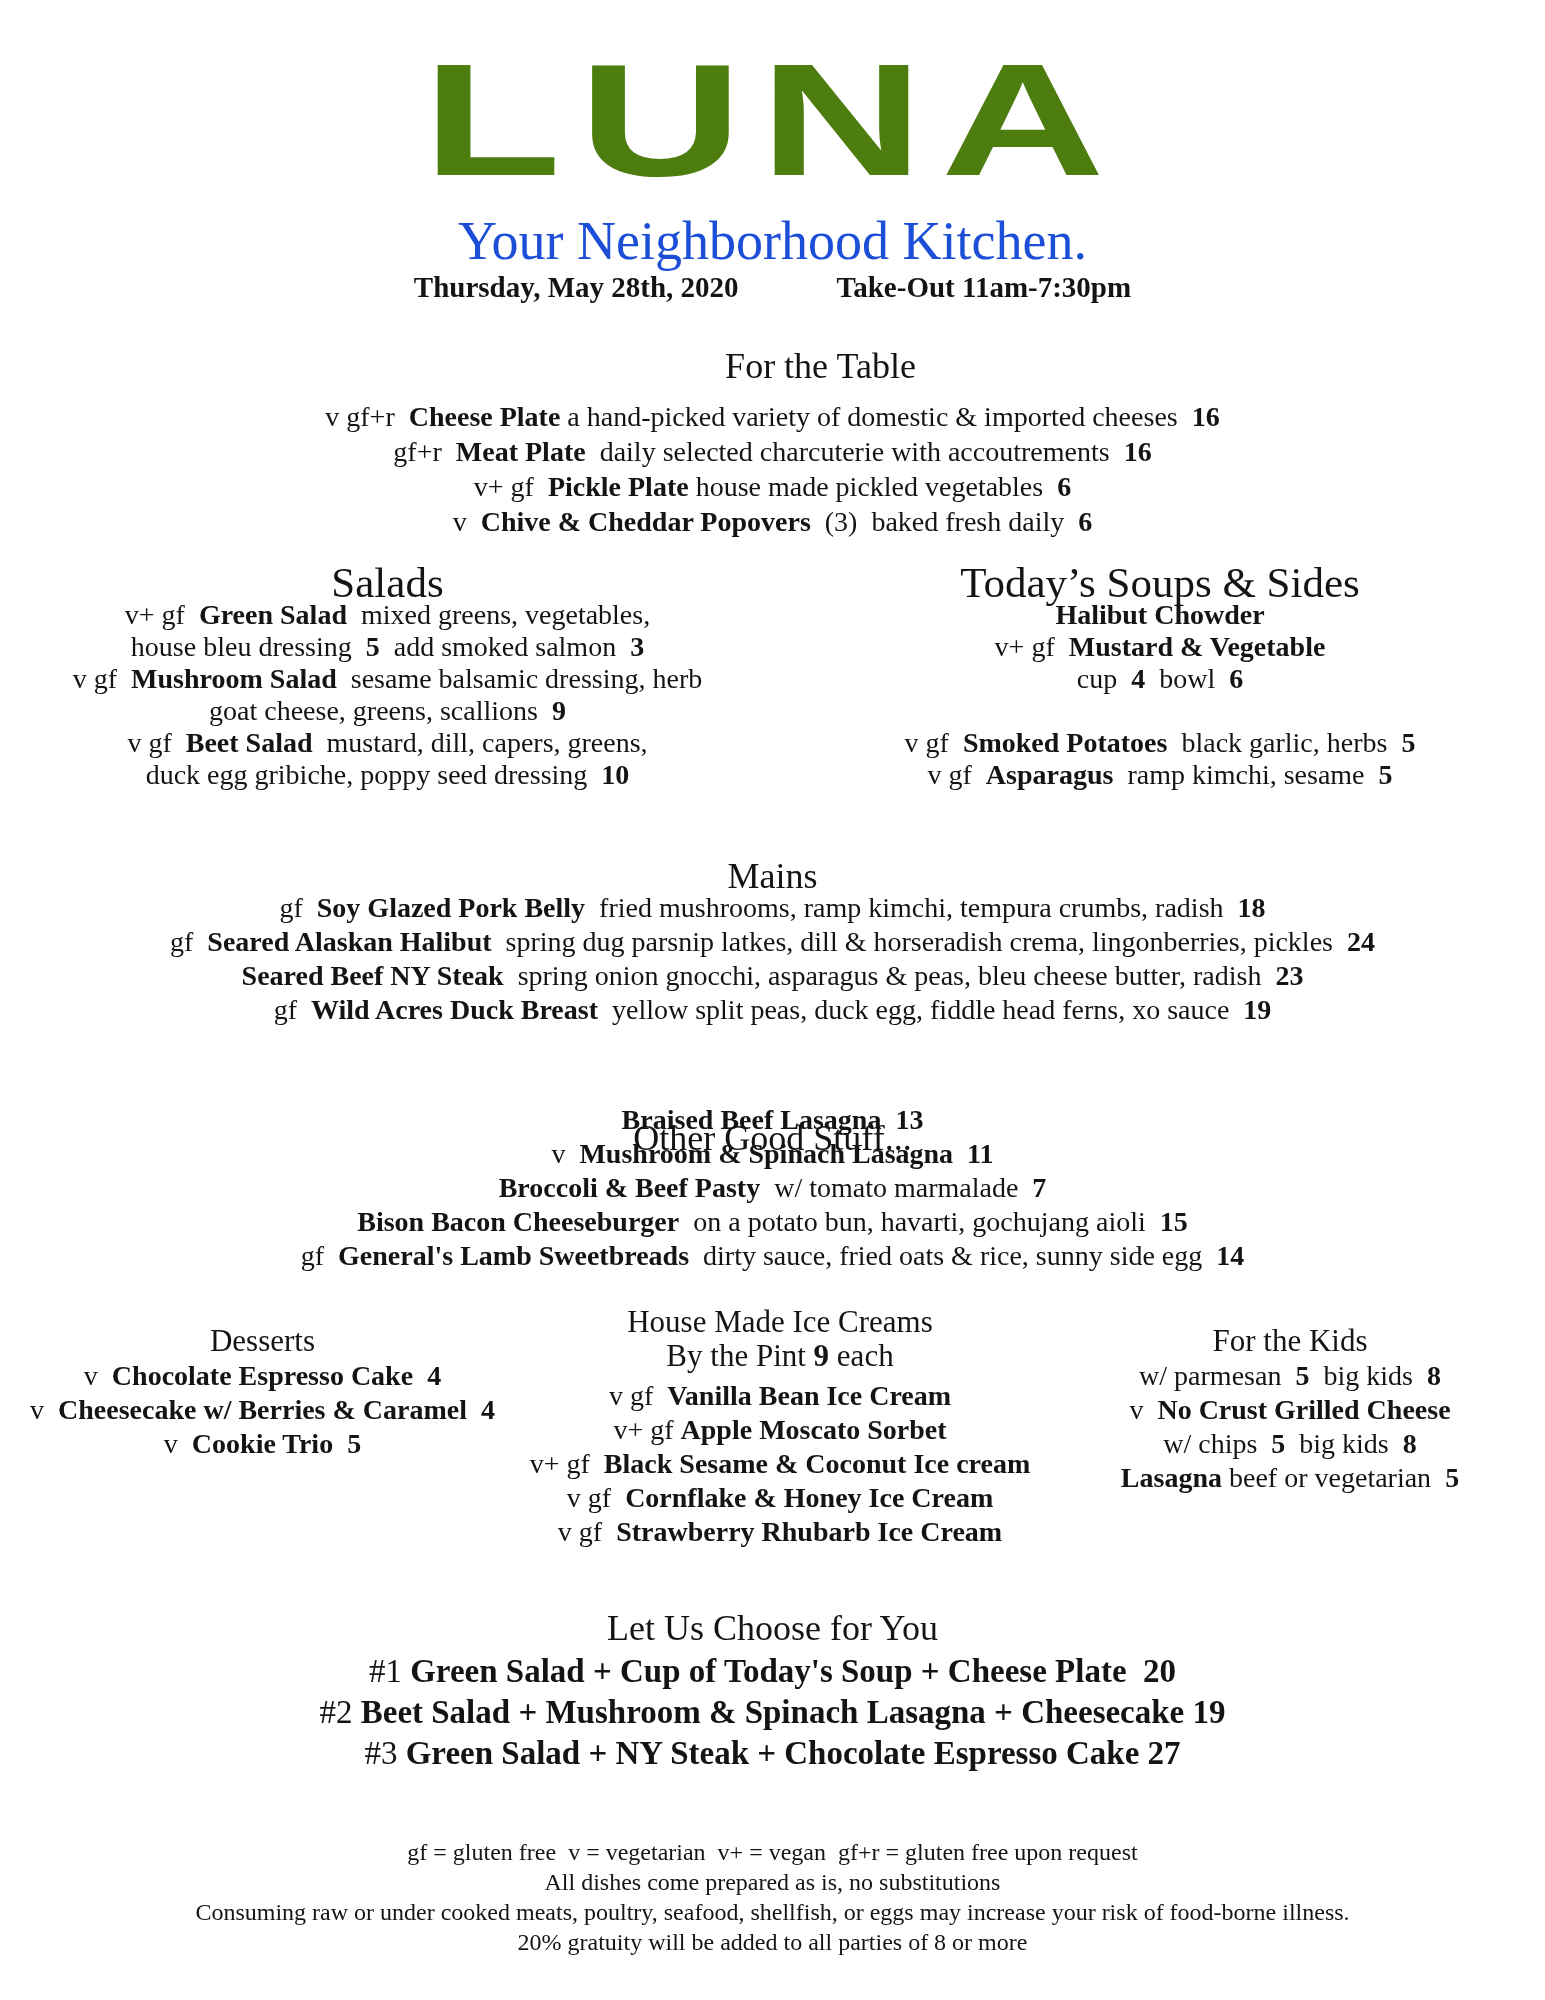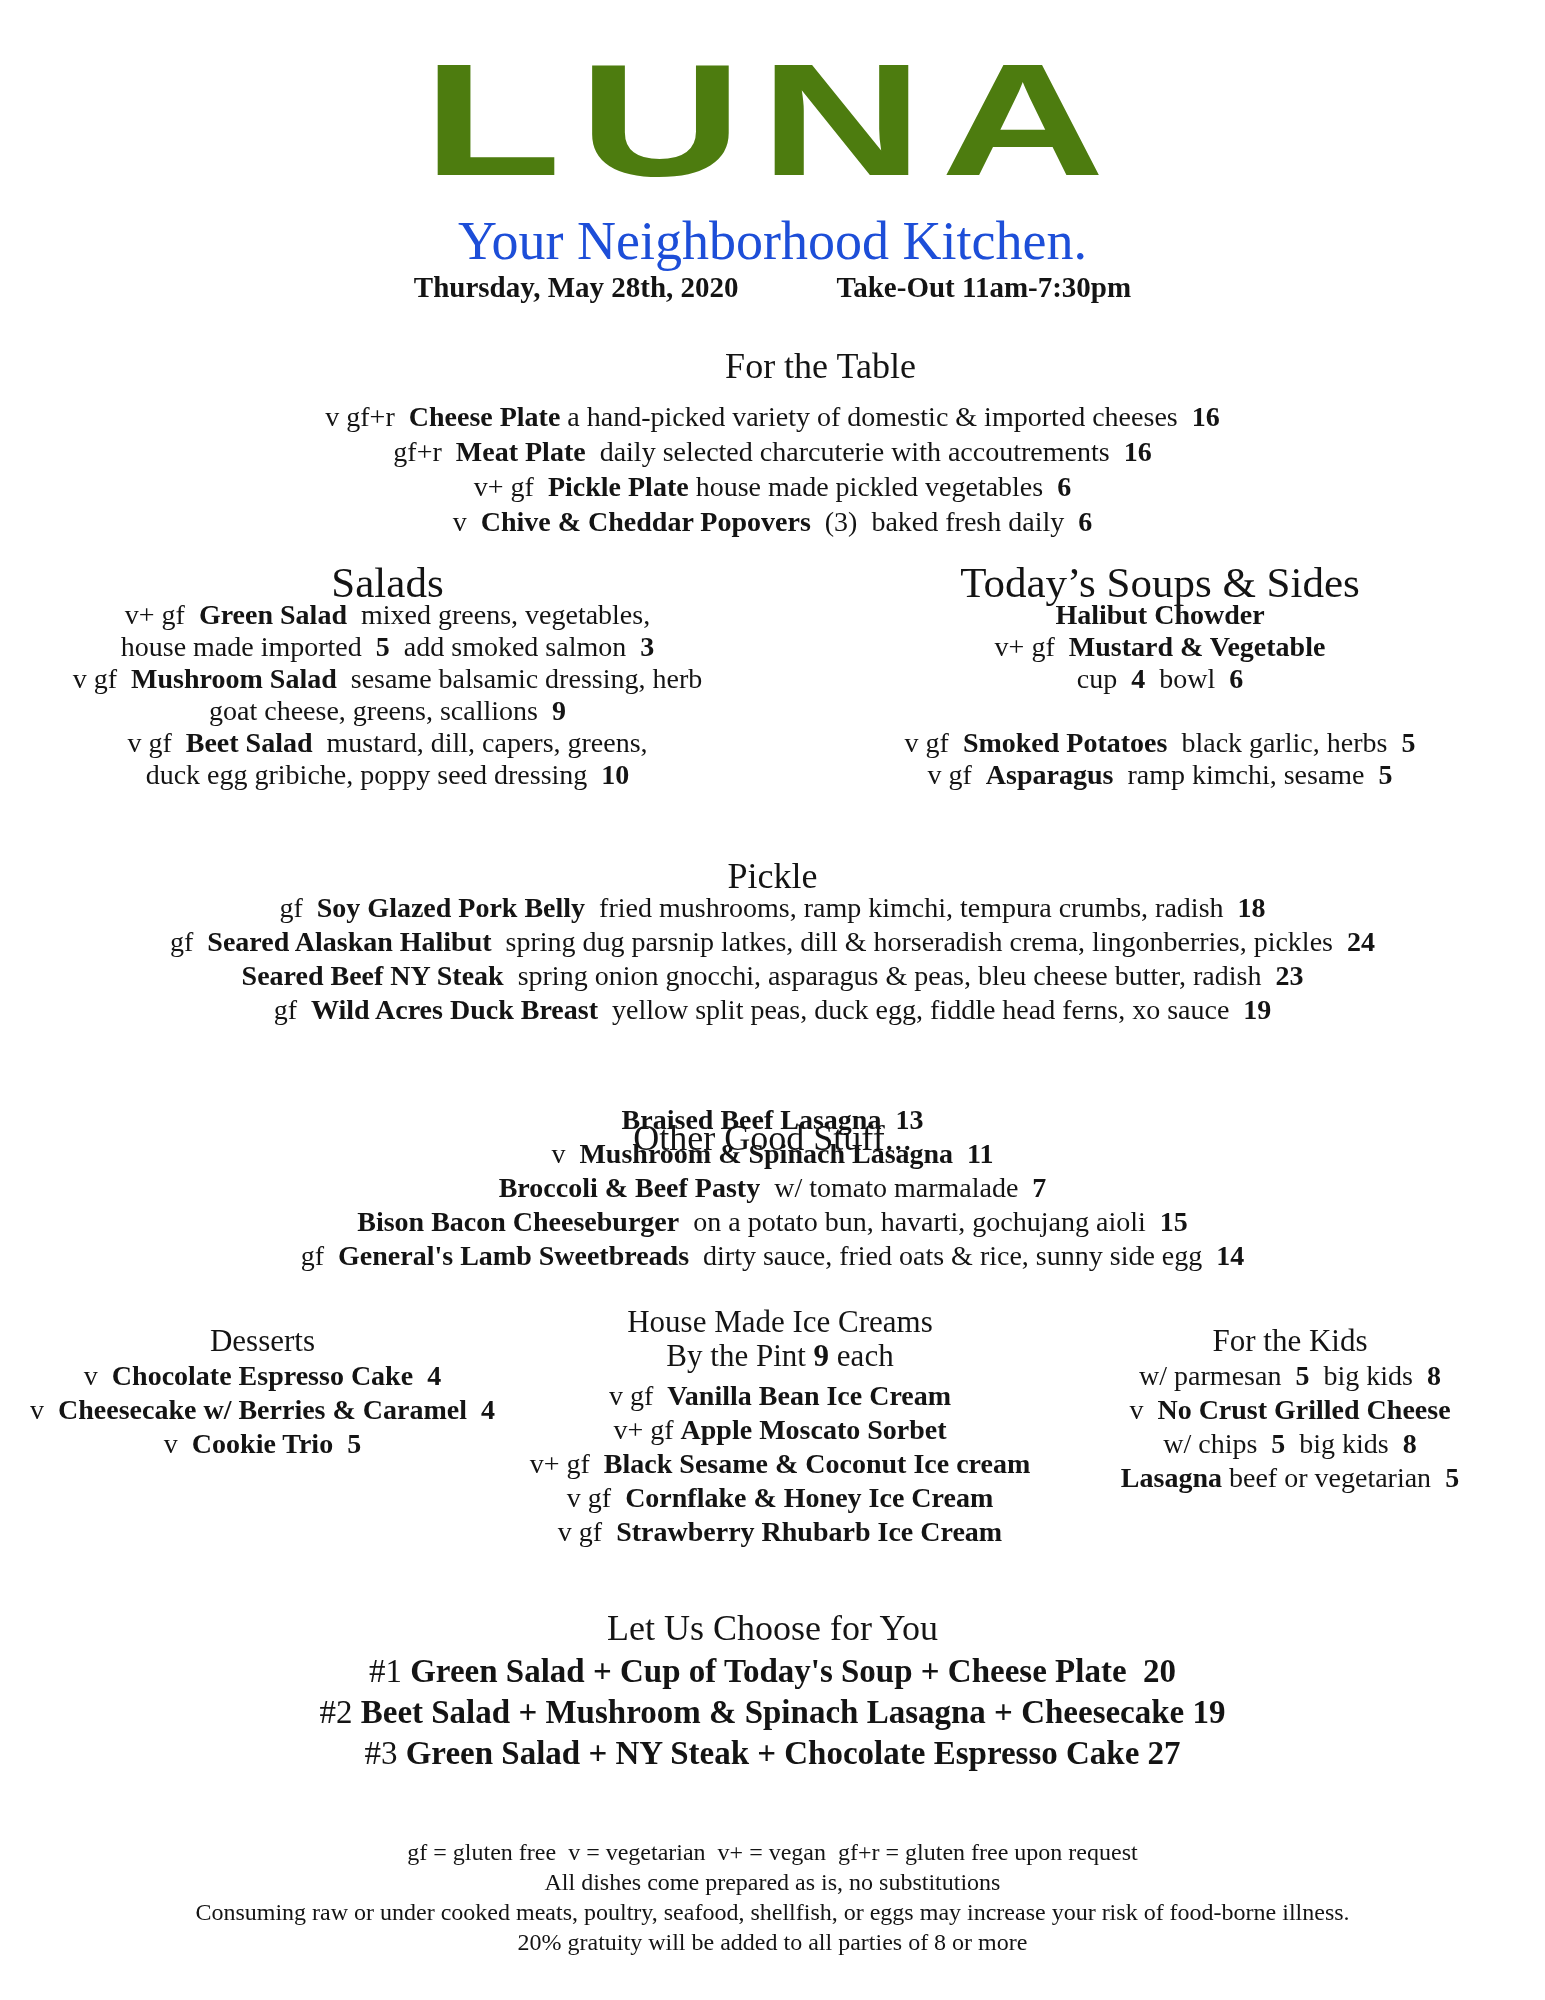--- a/index.html
+++ b/index.html
@@ -65,38 +65,38 @@
 <div id="lines-table" class="abs full center body-lines">
     <div class="menu-line"><span class="seg">v gf+r  </span><span class="seg b">Cheese Plate</span><span class="seg"> a hand-picked variety of domestic &amp; imported cheeses  </span><span class="seg b">16</span></div>
     <div class="menu-line"><span class="seg">gf+r  </span><span class="seg b">Meat Plate</span><span class="seg">  daily selected charcuterie with accoutrements  </span><span class="seg b">16</span></div>
     <div class="menu-line"><span class="seg">v+ gf  </span><span class="seg b">Pickle Plate</span><span class="seg"> house made pickled vegetables  </span><span class="seg b">6</span></div>
     <div class="menu-line"><span class="seg">v  </span><span class="seg b">Chive &amp; Cheddar Popovers</span><span class="seg">  (3)  baked fresh daily  </span><span class="seg b">6</span></div>
   </div>
 
 <div id="h-salads" class="abs center heading2">Salads</div>
 <div id="lines-salads" class="abs center body-lines">
     <div class="menu-line"><span class="seg">v+ gf  </span><span class="seg b">Green Salad</span><span class="seg">  mixed greens, vegetables,</span></div>
-    <div class="menu-line"><span class="seg">house made imported  </span><span class="seg b">5</span><span class="seg">  add smoked salmon  </span><span class="seg b">3</span></div>
+    <div class="menu-line"><span class="seg">house bleu dressing  </span><span class="seg b">5</span><span class="seg">  add smoked salmon  </span><span class="seg b">3</span></div>
     <div class="menu-line"><span class="seg">v gf  </span><span class="seg b">Mushroom Salad</span><span class="seg">  sesame balsamic dressing, herb</span></div>
     <div class="menu-line"><span class="seg">goat cheese, greens, scallions  </span><span class="seg b">9</span></div>
     <div class="menu-line"><span class="seg">v gf  </span><span class="seg b">Beet Salad</span><span class="seg">  mustard, dill, capers, greens,</span></div>
     <div class="menu-line"><span class="seg">duck egg gribiche, poppy seed dressing  </span><span class="seg b">10</span></div>
   </div>
 
 <div id="h-soups" class="abs center heading2">Today’s Soups &amp; Sides</div>
 <div id="lines-soups" class="abs center body-lines">
     <div class="menu-line"><span class="seg b">Halibut Chowder</span></div>
     <div class="menu-line"><span class="seg">v+ gf  </span><span class="seg b">Mustard &amp; Vegetable</span></div>
     <div class="menu-line"><span class="seg">cup  </span><span class="seg b">4</span><span class="seg">  bowl  </span><span class="seg b">6</span></div>
     <div class="menu-line">&nbsp;</div>
     <div class="menu-line"><span class="seg">v gf  </span><span class="seg b">Smoked Potatoes</span><span class="seg">  black garlic, herbs  </span><span class="seg b">5</span></div>
     <div class="menu-line"><span class="seg">v gf  </span><span class="seg b">Asparagus</span><span class="seg">  ramp kimchi, sesame  </span><span class="seg b">5</span></div>
   </div>
 
-<div id="h-mains" class="abs full center heading">Pickle</div>
+<div id="h-mains" class="abs full center heading">Mains</div>
 <div id="lines-mains" class="abs full center body-lines">
     <div class="menu-line"><span class="seg">gf  </span><span class="seg b">Soy Glazed Pork Belly</span><span class="seg">  fried mushrooms, ramp kimchi, tempura crumbs, radish  </span><span class="seg b">18</span></div>
     <div class="menu-line"><span class="seg">gf  </span><span class="seg b">Seared Alaskan Halibut</span><span class="seg">  spring dug parsnip latkes, dill &amp; horseradish crema, lingonberries, pickles  </span><span class="seg b">24</span></div>
     <div class="menu-line"><span class="seg b">Seared Beef NY Steak</span><span class="seg">  spring onion gnocchi, asparagus &amp; peas, bleu cheese butter, radish  </span><span class="seg b">23</span></div>
     <div class="menu-line"><span class="seg">gf  </span><span class="seg b">Wild Acres Duck Breast</span><span class="seg">  yellow split peas, duck egg, fiddle head ferns, xo sauce  </span><span class="seg b">19</span></div>
   </div>
 
 <div id="h-ogs" class="abs full center heading">Other Good Stuff...</div>
 <div id="lines-ogs" class="abs full center body-lines">
     <div class="menu-line"><span class="seg b">Braised Beef Lasagna</span><span class="seg">  </span><span class="seg b">13</span></div>

